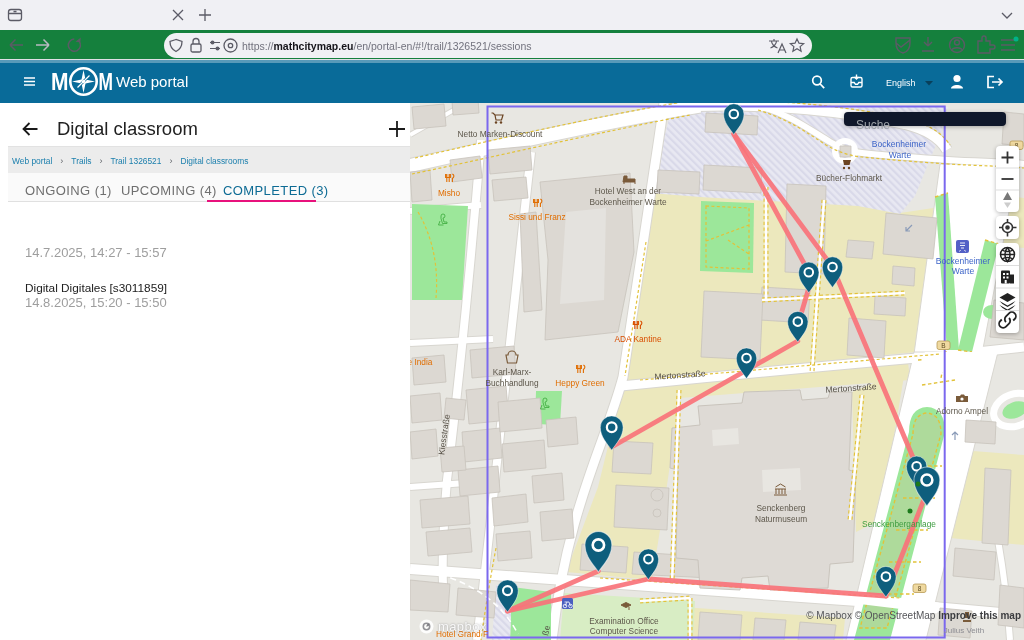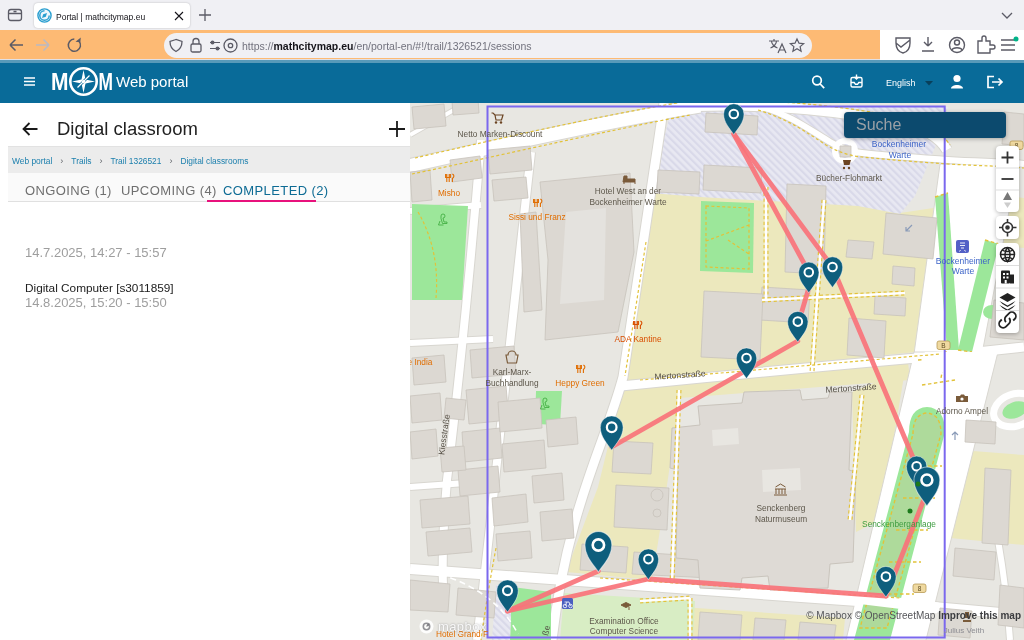--- a/index.html
+++ b/index.html
@@ -1,65 +1,54 @@
 <!DOCTYPE html>
 <html><head>
 <meta charset="utf-8">
 <style>
 *{margin:0;padding:0;box-sizing:border-box}
 html,body{width:1024px;height:640px;overflow:hidden;font-family:"Liberation Sans",sans-serif}
 #tabbar{position:absolute;left:0;top:0;width:1024px;height:30px;background:#f0f0f4}
 #tab{position:absolute;left:34px;top:3px;width:156px;height:25px;background:#fff;border-radius:4px;box-shadow:0 0 2px rgba(0,0,0,.25)}
 #tabtitle{position:absolute;left:22px;top:9px;font-size:8.5px;color:#15141a;white-space:nowrap}
-#toolbar{position:absolute;left:0;top:30px;width:880px;height:30px;background:#fdba74;border-bottom:1px solid #e0e0e6}
+#toolbar{position:absolute;left:0;top:30px;width:1024px;height:30px;background:#15803d;border-bottom:1px solid #e0e0e6}
 #urlbar{position:absolute;left:164px;top:3px;width:648px;height:25px;background:#f0f0f4;border-radius:13px}
 #urltext{position:absolute;left:78px;top:7px;font-size:10.5px;color:#72727e;white-space:nowrap}
 #urltext b{color:#15141a;font-weight:bold}
 #hdr{position:absolute;left:0;top:60px;width:1024px;height:43px;background:#096b99;color:#fff}
 #panel{position:absolute;left:8px;top:103px;width:410px;height:573px;background:#fff}
 #ptitle{position:absolute;left:49px;top:15px;font-size:18.5px;color:#212121}
 
 #pbc{position:absolute;left:0;top:43px;width:410px;height:27px;background:#ececec;border-top:1px solid #e2e2e2;font-size:8.4px;color:#1b7fad;line-height:29px;padding-left:4px}
 #pbc .sep{color:#5f6368;font-size:9px;padding:0 8px}
 #ptabs{position:absolute;left:0;top:70px;width:410px;height:29px;background:#fafafa;border-bottom:1px solid #e0e0e0;font-size:13px;letter-spacing:.4px;color:#6f6f6f}
 #ptabs span{position:absolute;top:10px}
 #tund{position:absolute;left:199px;top:96.5px;width:109px;height:2.5px;background:#e8117c}
 .li1{position:absolute;left:17px;font-size:11.8px;color:#212121}
 .li2{position:absolute;left:17px;font-size:13px;color:#9e9e9e}
 #map{position:absolute;left:410px;top:103px;width:614px;height:537px;overflow:hidden}
-#suche{position:absolute;left:434px;top:9px;width:162px;height:26px;background:#0c4a6e;border-radius:4px;box-shadow:0 1px 4px rgba(0,0,0,.3);font-size:16px;color:#9aa0a6;line-height:26px;padding-left:12px}
+#suche{position:absolute;left:434px;top:9px;width:162px;height:14px;background:#0f172a;border-radius:4px;box-shadow:0 1px 4px rgba(0,0,0,.3);font-size:12px;color:#9aa0a6;line-height:26px;padding-left:12px}
 .mctl{position:absolute;left:586px;width:23px;background:#fff;border-radius:4px;box-shadow:0 1px 4px rgba(0,0,0,.3)}
 #attr{position:absolute;right:3px;bottom:19px;font-size:10px;color:#55565a}
 #attr b{color:#3c3d40}
 #mblogo{position:absolute;left:9px;bottom:6px;font-size:13px;font-weight:normal;color:rgba(255,255,255,.9);letter-spacing:.4px;text-shadow:0 0 2px rgba(90,90,95,.6)}
 </style>
 </head>
 <body>
 
 <div id="tabbar">
  <svg width="1024" height="30" style="position:absolute;left:0;top:0">
   <g stroke="#5b5b66" stroke-width="1.3" fill="none">
    <rect x="8.5" y="9.5" width="13" height="11" rx="2.5"></rect>
         <path d="M8.5 13.5 H21.5 M13.5 11.5 h3"></path>
    <path d="M173 10 l10 10 M183 10 l-10 10"></path>
    <path d="M205 9 v12 M199 15 h12"></path>
    <path d="M1002 13 l5 5 l5 -5"></path>
   </g>
  </svg>
- <div id="tab">
-  <svg width="15" height="15" style="position:absolute;left:3px;top:5px">
-        <circle cx="7.5" cy="7.5" r="6.6" fill="#eef6fc" stroke="#2a9fd0" stroke-width="1.4"></circle>
-        <path d="M7.5 2.8 a4.7 4.7 0 1 0 4.7 4.7" stroke="#2a9fd0" stroke-width="1.5" fill="none"></path>
-        <path d="M10 5 L6.2 6.3 L5 10 L8.8 8.7 Z" fill="#2a9fd0"></path>
-      </svg>
-  <div id="tabtitle">Portal | mathcitymap.eu</div>
-  <svg width="10" height="10" style="position:absolute;left:140px;top:8px" stroke="#15141a" stroke-width="1.1">
-        <path d="M1 1 l8 8 M9 1 l-8 8"></path>
-      </svg>
- </div>
 </div>
 <div id="toolbar">
  <svg width="1024" height="30" style="position:absolute;left:0;top:0">
   <g stroke="#5b5b66" stroke-width="1.5" fill="none">
    <path d="M10 15 h13 M10 15 l5.5 -5.5 M10 15 l5.5 5.5"></path>
    <g stroke="#b9b9c2">
           <path d="M36 15 h13 M49 15 l-5.5 -5.5 M49 15 l-5.5 5.5"></path>
         </g>
    <path d="M74.3 9.1 a6.1 6.1 0 1 0 4.8 2.2" stroke-width="1.5"></path>
         <path d="M75.5 11.8 l4.8 .5 .5 -4.8 z" fill="#5b5b66" stroke="none"></path>
@@ -142,25 +131,25 @@
       <path d="M16.5 8 H2.5 M8.5 2 L2.5 8 l6 6"></path>
     </svg>
  <div id="ptitle">Digital classroom</div>
  <svg width="18" height="18" style="position:absolute;left:380px;top:17px" stroke="#1a1a1a" stroke-width="1.8" fill="none">
       <path d="M9 1 v16 M1 9 h16"></path>
     </svg>
  <div id="pbc">Web portal<span class="sep">›</span>Trails<span class="sep">›</span>Trail 1326521<span class="sep">›</span>Digital classrooms</div>
  <div id="ptabs">
   <span style="left:17px">ONGOING (1)</span>
   <span style="left:113px">UPCOMING (4)</span>
-  <span style="left:215px;color:#0d6b94">COMPLETED (2)</span>
+  <span style="left:215px;color:#0d6b94">COMPLETED (3)</span>
  </div>
  <div id="tund"></div>
  <div class="li2" style="top:142px">14.7.2025, 14:27 - 15:57</div>
- <div class="li1" style="top:178px">Digital Computer [s3011859]</div>
+ <div class="li1" style="top:178px">Digital Digitales [s3011859]</div>
  <div class="li2" style="top:192px">14.8.2025, 15:20 - 15:50</div>
 </div>
 
 <div id="map">
 <svg id="mapsvg" width="614" height="537" viewBox="410 103 614 537">
 
 <defs>
 <pattern id="hatch" patternUnits="userSpaceOnUse" width="5" height="5" patternTransform="rotate(-45)">
  <rect width="5" height="5" fill="#e8e8f2"></rect>
           <rect width="2.2" height="5" fill="#d9d9e9"></rect>

